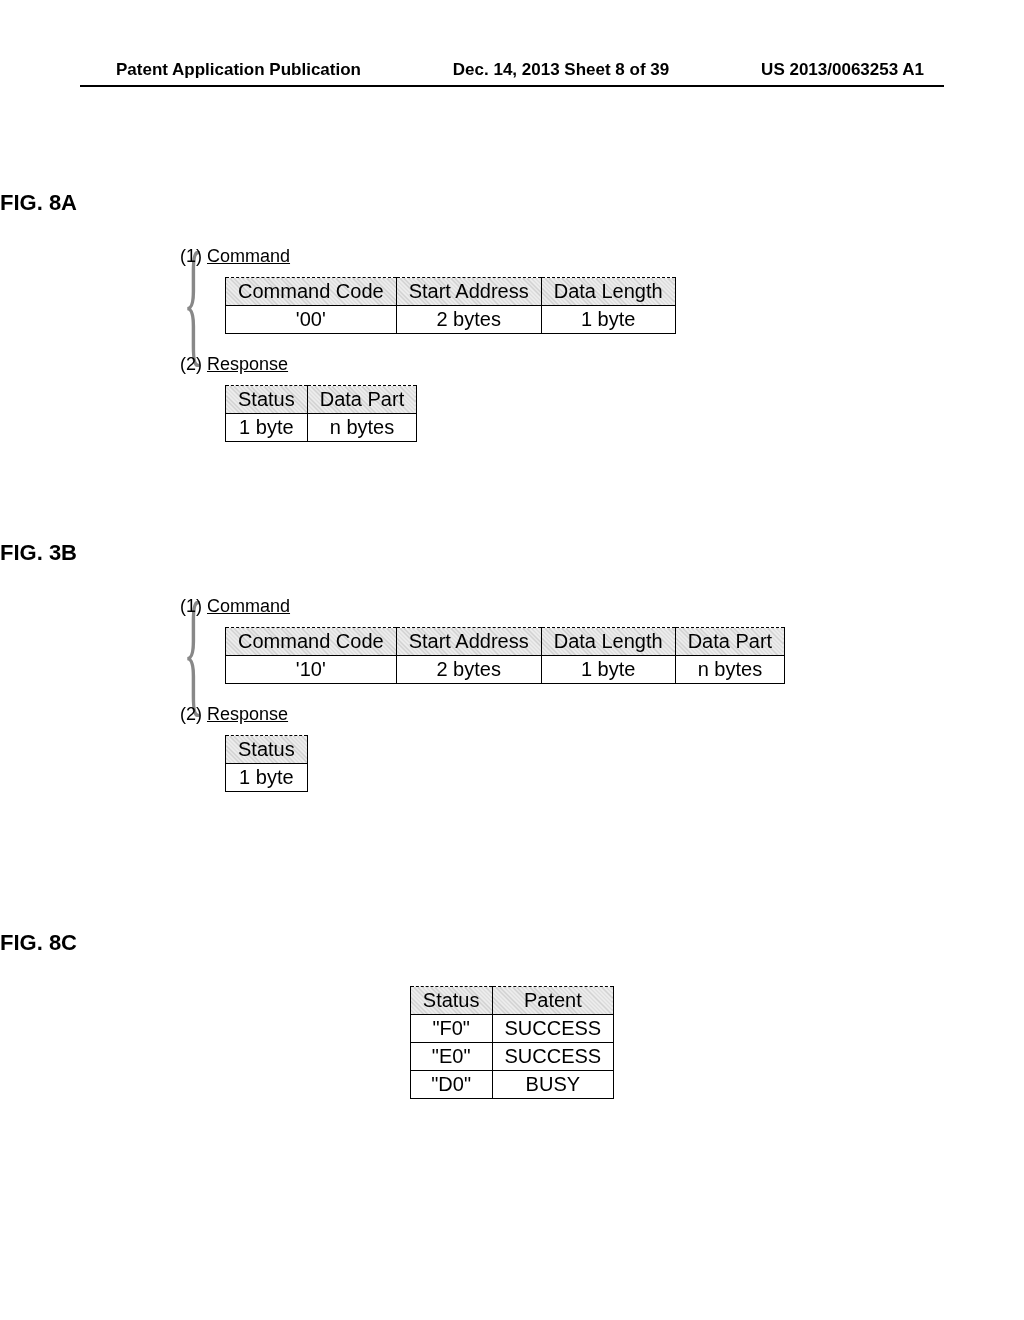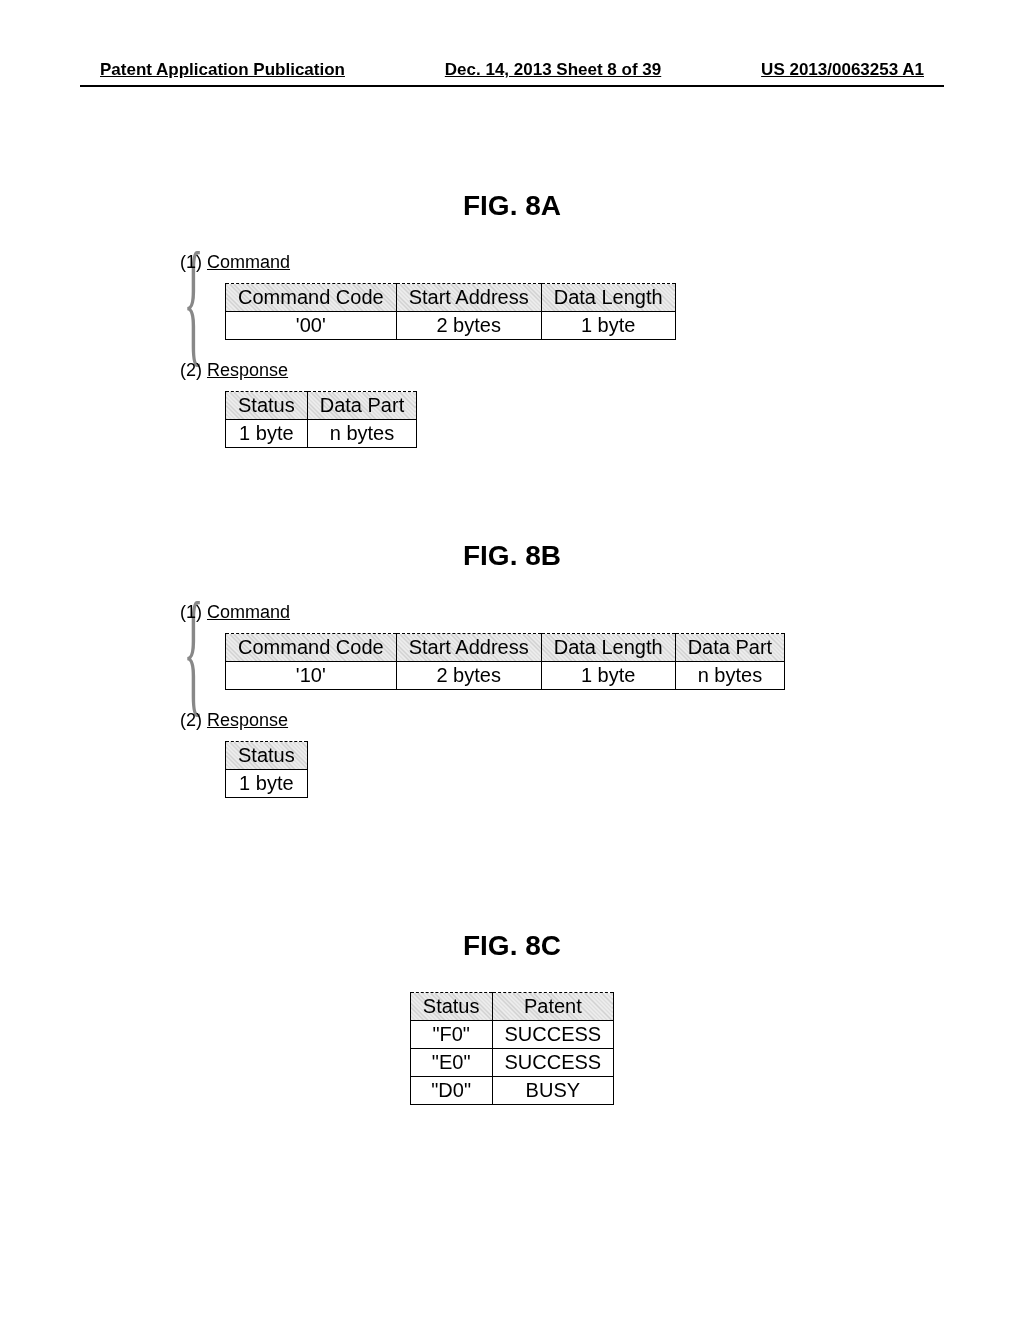--- a/index.html
+++ b/index.html
@@ -6,39 +6,37 @@
     body {
       width: 1024px;
       height: 1320px;
       font-family: Arial, sans-serif;
       background: white;
       position: relative;
     }
     .header {
       position: absolute;
       top: 60px;
-      left: 0;
+      left: 16px;
       right: 0;
       padding: 0 100px;
       display: flex;
       justify-content: space-between;
       font-size: 17px;
       font-weight: bold;
-      text-decoration: underline;
     }
     .header-line {
       position: absolute;
       top: 85px;
       left: 80px;
       right: 80px;
       border-top: 2px solid black;
     }
     .figure-title {
-      text-align: center;
-      font-size: 28px;
+      font-size: 22px;
       font-weight: bold;
       margin-bottom: 30px;
     }
     .fig-block { position: absolute; }
     .fig-a { top: 190px; left: 0; right: 0; }
     .fig-b { top: 540px; left: 0; right: 0; }
     .fig-c { top: 930px; left: 0; right: 0; }
     .section-label {
       font-size: 18px;
       margin-bottom: 10px;
@@ -121,21 +119,21 @@
     </tr>
     <tr>
       <td>1 byte</td>
       <td>n bytes</td>
     </tr>
   </tbody>
     </table>
 </div>
 
 <div class="fig-block fig-b">
-  <div class="figure-title">FIG. 8B</div>
+  <div class="figure-title">FIG. 3B</div>
   <div class="section-label">
     <span>(1) </span><span class="underline">Command</span>
   </div>
   <table class="data-table">
     <tbody>
         <tr>
       <th>Command Code</th>
       <th>Start Address</th>
       <th>Data Length</th>
       <th>Data Part</th>

